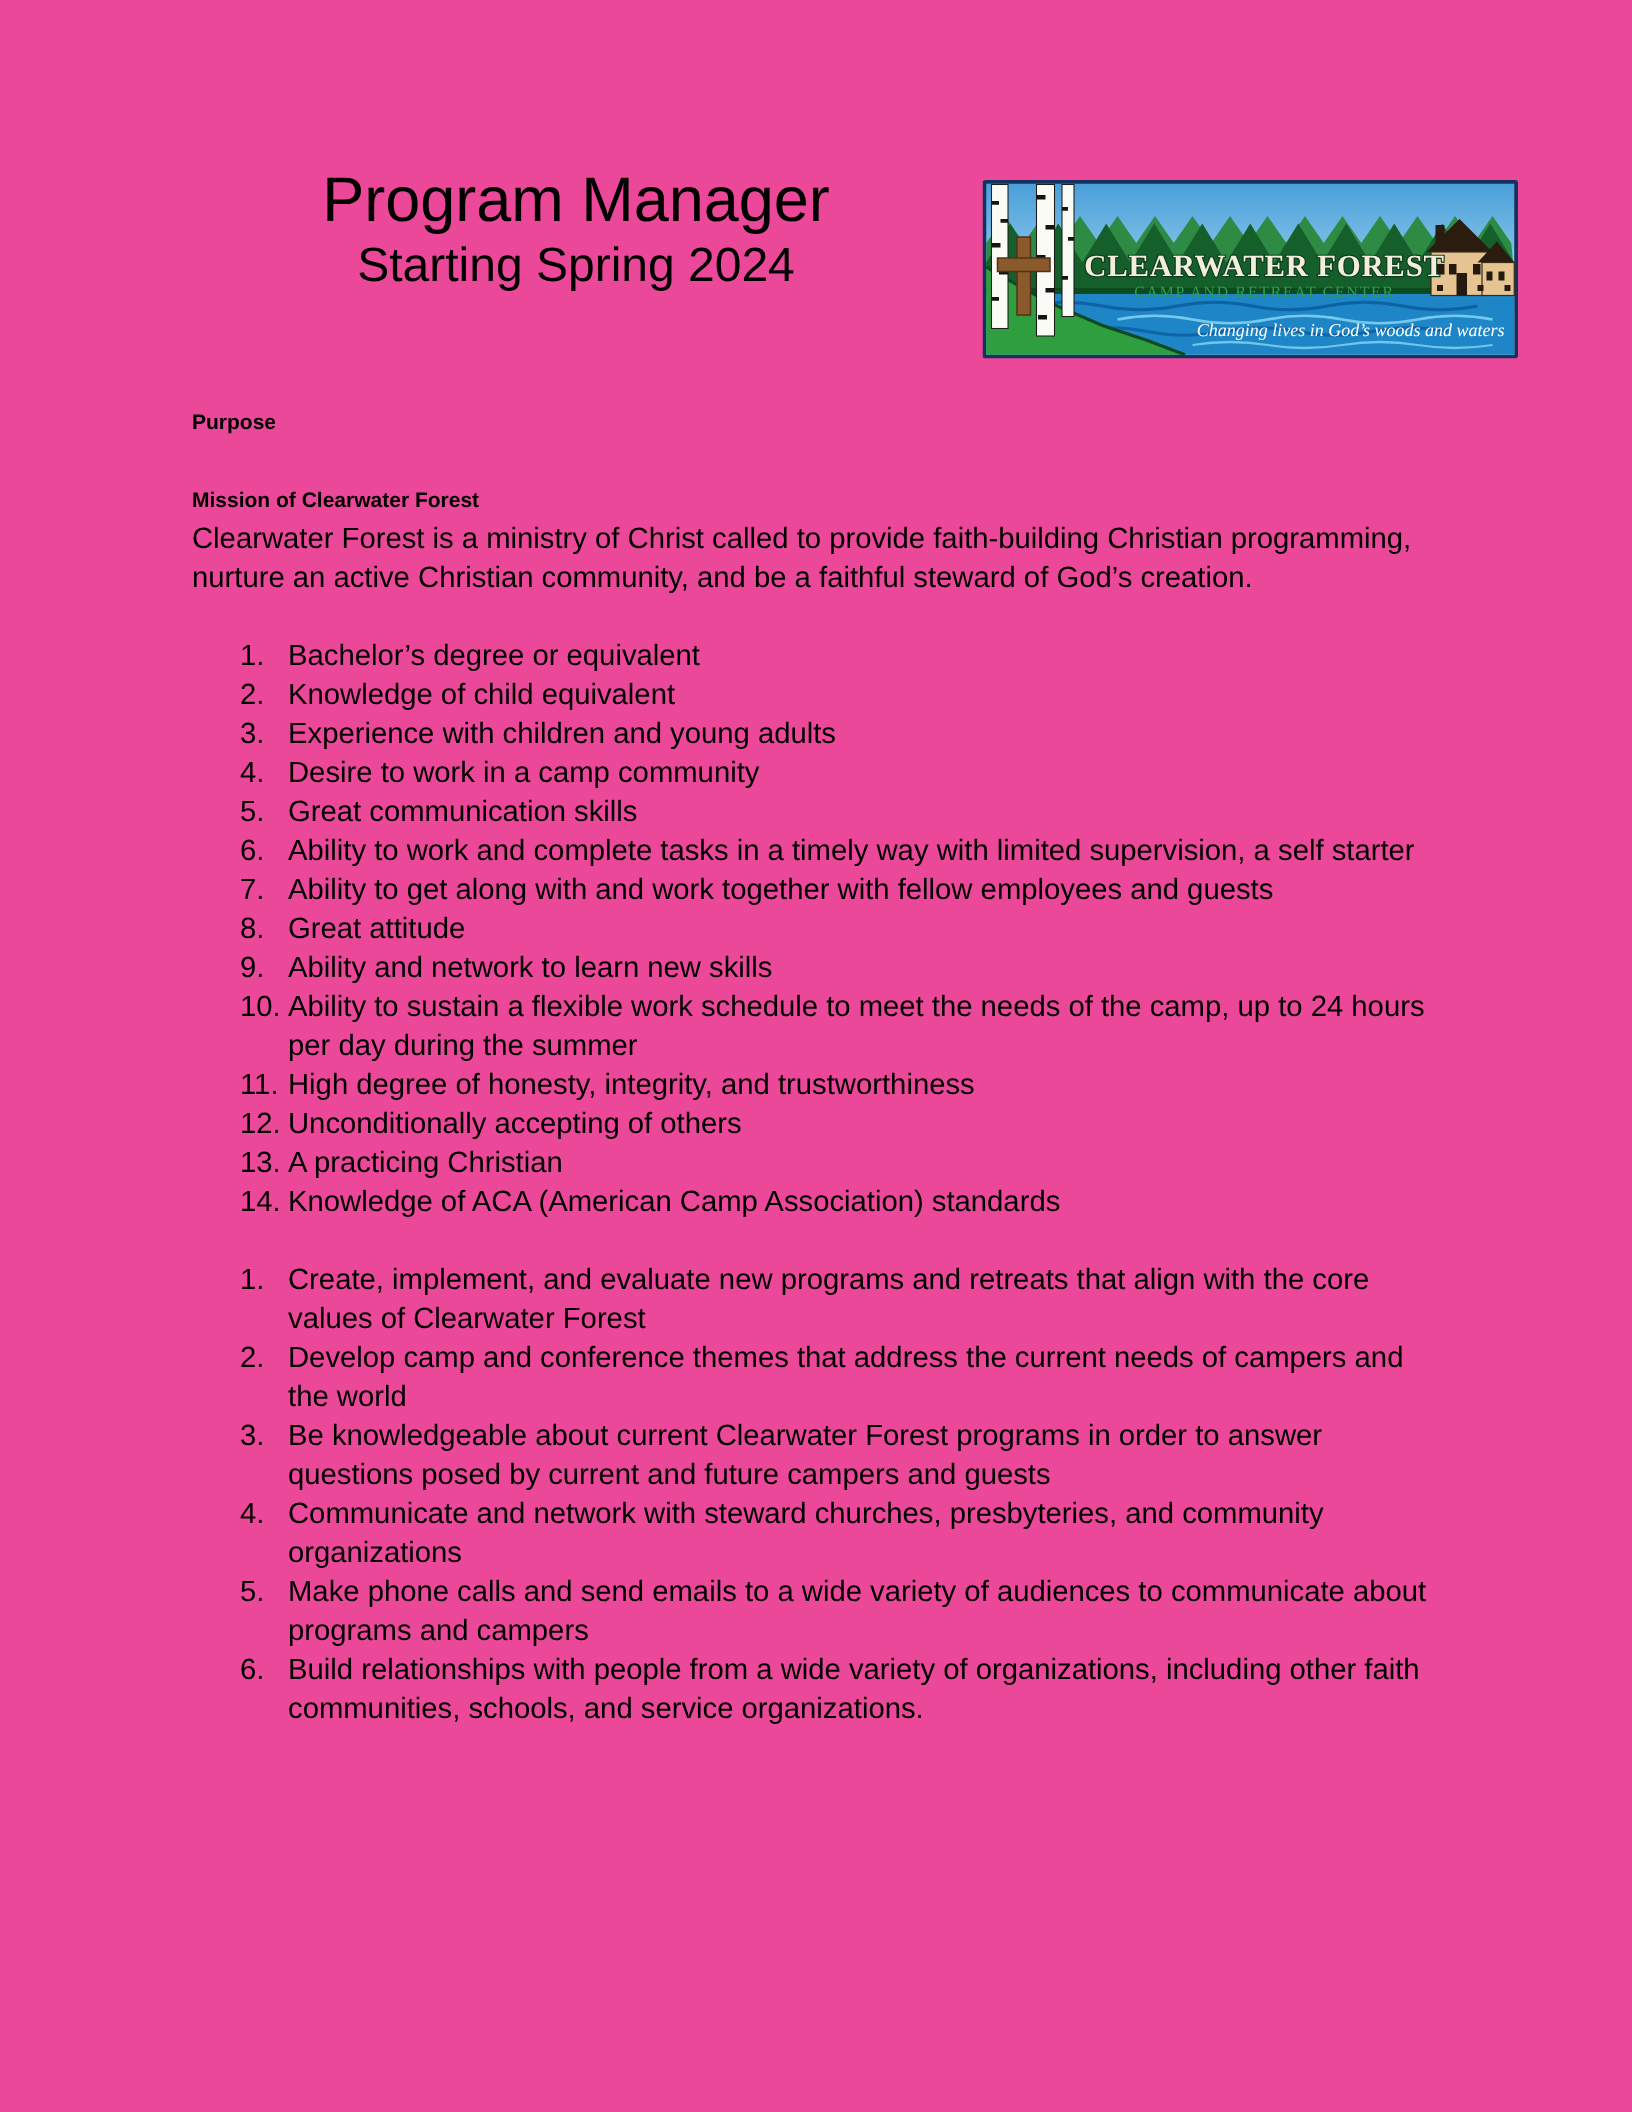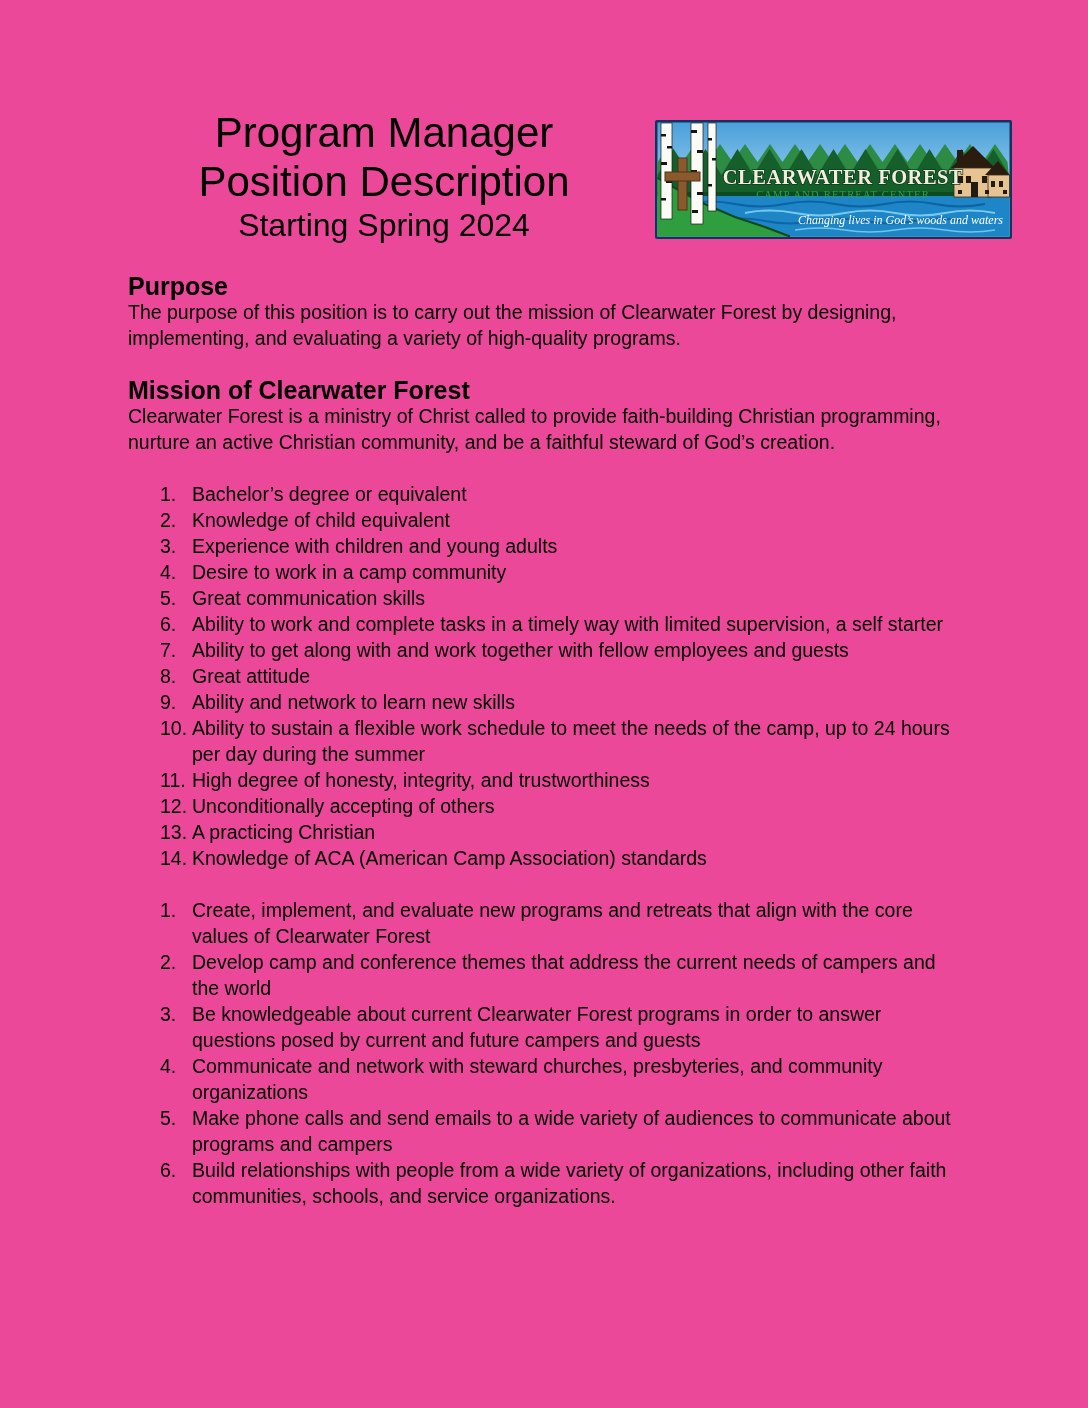--- a/index.html
+++ b/index.html
@@ -13,36 +13,35 @@
     font-size:19.5px; line-height:26px; color:#000;
     overflow:hidden;
   }
   header { display:flex; align-items:flex-start; margin-bottom:29px; }
   .title-block { width:512px; text-align:center; }
   .title-line { font-size:42px; line-height:49px; font-weight:normal; }
   .subtitle  { font-size:32px; line-height:38px; }
   .logo-wrap { margin-left:auto; margin-right:-52px; margin-top:12px; width:357px; height:119px; }
   section { margin-top:26px; }
   section.first { margin-top:0; }
-  h2 { font-size:25px; line-height:26px; font-weight:bold; margin:0; }
+  h2 { font-size:14px; line-height:26px; font-weight:bold; margin:0; }
   p  { margin:0; }
   ol { margin:0; padding:0; list-style:none; counter-reset:li; }
   ol li { counter-increment:li; position:relative; padding-left:64px; }
   ol li::before { content:counter(li) "."; position:absolute; left:32px; top:0; }
   svg text { user-select:none; }
 </style>
 </head>
 <body>
 
 <div class="page">
 
   <header>
     <div class="title-block">
       <div class="title-line">Program Manager</div>
-      <div class="title-line">Position Description</div>
       <div class="subtitle">Starting Spring 2024</div>
     </div>
 
     <div class="logo-wrap">
       <svg viewBox="0 0 357 119" width="357" height="119" xmlns="http://www.w3.org/2000/svg">
         <defs>
           <linearGradient id="skyGrad" x1="0" y1="0" x2="0" y2="1">
             <stop offset="0" stop-color="#4aa0da"></stop>
             <stop offset="1" stop-color="#cfeefb"></stop>
           </linearGradient>
@@ -112,21 +111,20 @@
 
         <text x="188" y="64" text-anchor="middle" font-family="'Liberation Serif','DejaVu Serif',serif" font-size="20.5" letter-spacing="0.5" fill="#f3eedb" stroke="#0e3a20" stroke-width="1.6" paint-order="stroke" font-weight="bold">CLEARWATER FOREST</text>
         <text x="188" y="78" text-anchor="middle" font-family="'Liberation Serif','DejaVu Serif',serif" font-size="10.5" letter-spacing="1.2" fill="#2f9e4e">CAMP AND RETREAT CENTER</text>
         <text x="348" y="104" text-anchor="end" font-family="'Liberation Serif','DejaVu Serif',serif" font-size="12" font-style="italic" fill="#ffffff">Changing lives in God’s woods and waters</text>
       </svg>
     </div>
   </header>
 
   <section class="first">
     <h2>Purpose</h2>
-    <p>The purpose of this position is to carry out the mission of Clearwater Forest by designing, implementing, and evaluating a variety of high-quality programs.</p>
   </section>
 
   <section>
     <h2>Mission of Clearwater Forest</h2>
     <p>Clearwater Forest is a ministry of Christ called to provide faith-building Christian programming, nurture an active Christian community, and be a faithful steward of God’s creation.</p>
   </section>
 
   <section>
     <ol>
       <li>Bachelor’s degree or equivalent</li>

